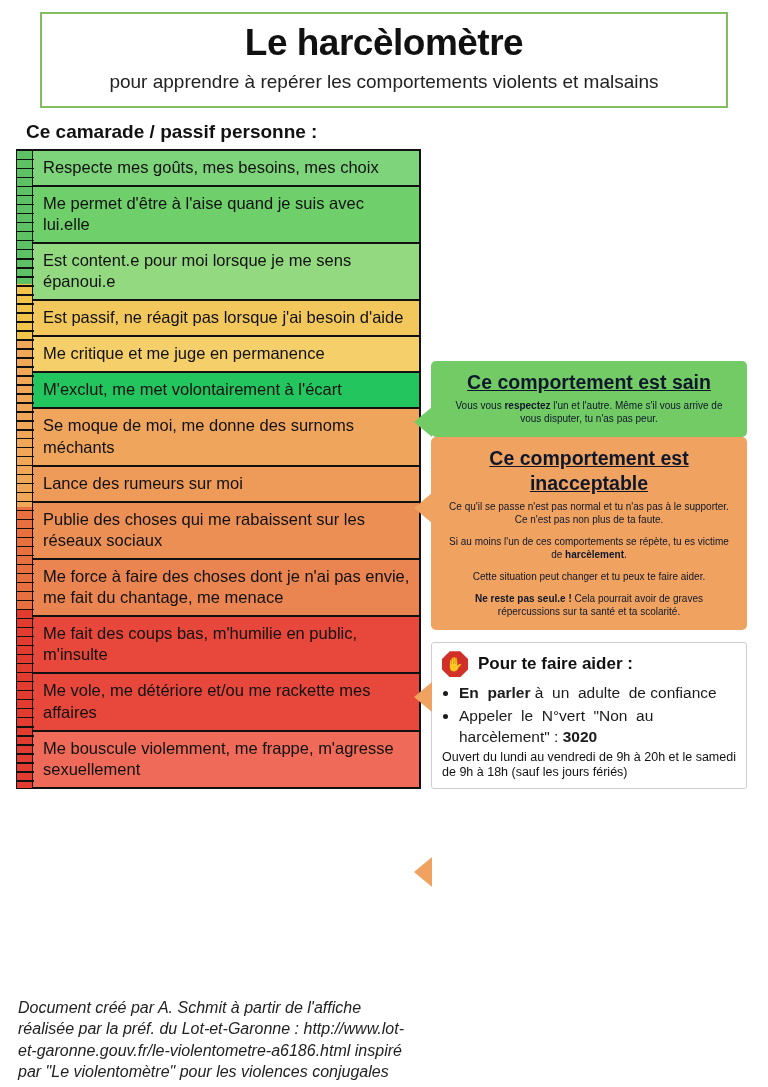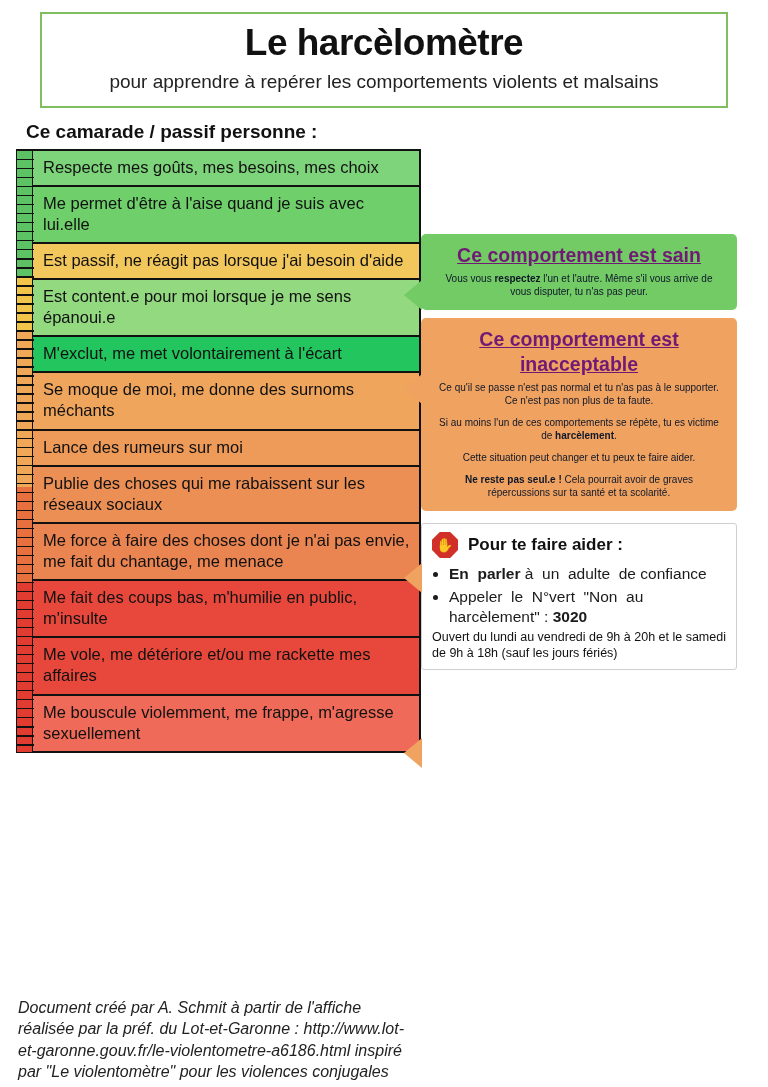--- a/index.html
+++ b/index.html
@@ -49,21 +49,22 @@
   .lead {
     font-size: 19px;
     font-weight: bold;
     margin: 13px 0 6px 10px;
     color: #111111;
   }
 
   
   .columns {
     display: flex;
-    align-items: center;
+    align-items: flex-end;
+    gap: 10px;
   }
 
   
   .left-col {
     position: relative;
     width: 405px;
     flex: 0 0 405px;
   }
   .ruler {
     position: absolute;
@@ -129,41 +130,41 @@
   .c-green {
     background: #72cb65;
     margin-top: 2px;
   }
   .c-green .arrow {
     top: 46px;
     border-right: 18px solid #72cb65;
   }
   .c-orange {
     background: #f0a260;
-    margin-top: 8px;
+    margin-top: 0;
   }
   .c-orange .arrow.a1 {
     top: 56px;
     border-right: 18px solid #f0a260;
   }
   .c-orange .arrow.a2 {
     top: 245px;
     border-right: 18px solid #f0a260;
   }
   .c-orange .arrow.a3 {
     top: 420px;
     border-right: 18px solid #f0a260;
   }
   .callout-title {
     text-align: center;
     font-weight: bold;
     font-size: 19.5px;
     text-decoration: underline;
     line-height: 1.25;
-    color: #701a75;
+    color: #0f172a;
     margin-bottom: 5px;
   }
   .callout p {
     margin: 0 0 9px 0;
     text-align: center;
     font-size: 10px;
     line-height: 1.3;
     color: #0f172a;
   }
   .callout p:last-child { margin-bottom: 0; }
@@ -248,22 +249,23 @@
 
   <div class="columns">
 
     <div class="left-col">
       <div class="ruler">
         <div class="ruler-ticks"></div>
       </div>
       <div class="scale">
         <div class="rung" style="background:#7ed47a;">Respecte mes goûts, mes besoins, mes choix</div>
         <div class="rung" style="background:#6ecf6b;">Me permet d'être à l'aise quand je suis avec lui.elle</div>
+        <div class="rung" style="background:#92d97f;">Est content.e pour moi lorsque je me sens épanoui.e</div>
         <div class="rung" style="background:#f2c75c;">Est passif, ne réagit pas lorsque j'ai besoin d'aide</div>
-        <div class="rung" style="background:#92d97f;">Est content.e pour moi lorsque je me sens épanoui.e</div>
+        <div class="rung" style="background:#f5cf6a;">Me critique et me juge en permanence</div>
         <div class="rung" style="background:#22c55e;">M'exclut, me met volontairement à l'écart</div>
         <div class="rung" style="background:#f0a55c;">Se moque de moi, me donne des surnoms méchants</div>
         <div class="rung" style="background:#ee9a58;">Lance des rumeurs sur moi</div>
         <div class="rung" style="background:#ec8f55;">Publie des choses qui me rabaissent sur les réseaux sociaux</div>
         <div class="rung" style="background:#ea8450;">Me force à faire des choses dont je n'ai pas envie, me fait du chantage, me menace</div>
         <div class="rung" style="background:#e8483c;">Me fait des coups bas, m'humilie en public, m'insulte</div>
         <div class="rung" style="background:#e8483c;">Me vole, me détériore et/ou me rackette mes affaires</div>
         <div class="rung" style="background:#ef6a58;">Me bouscule violemment, me frappe, m'agresse sexuellement</div>
       </div>
     </div>

